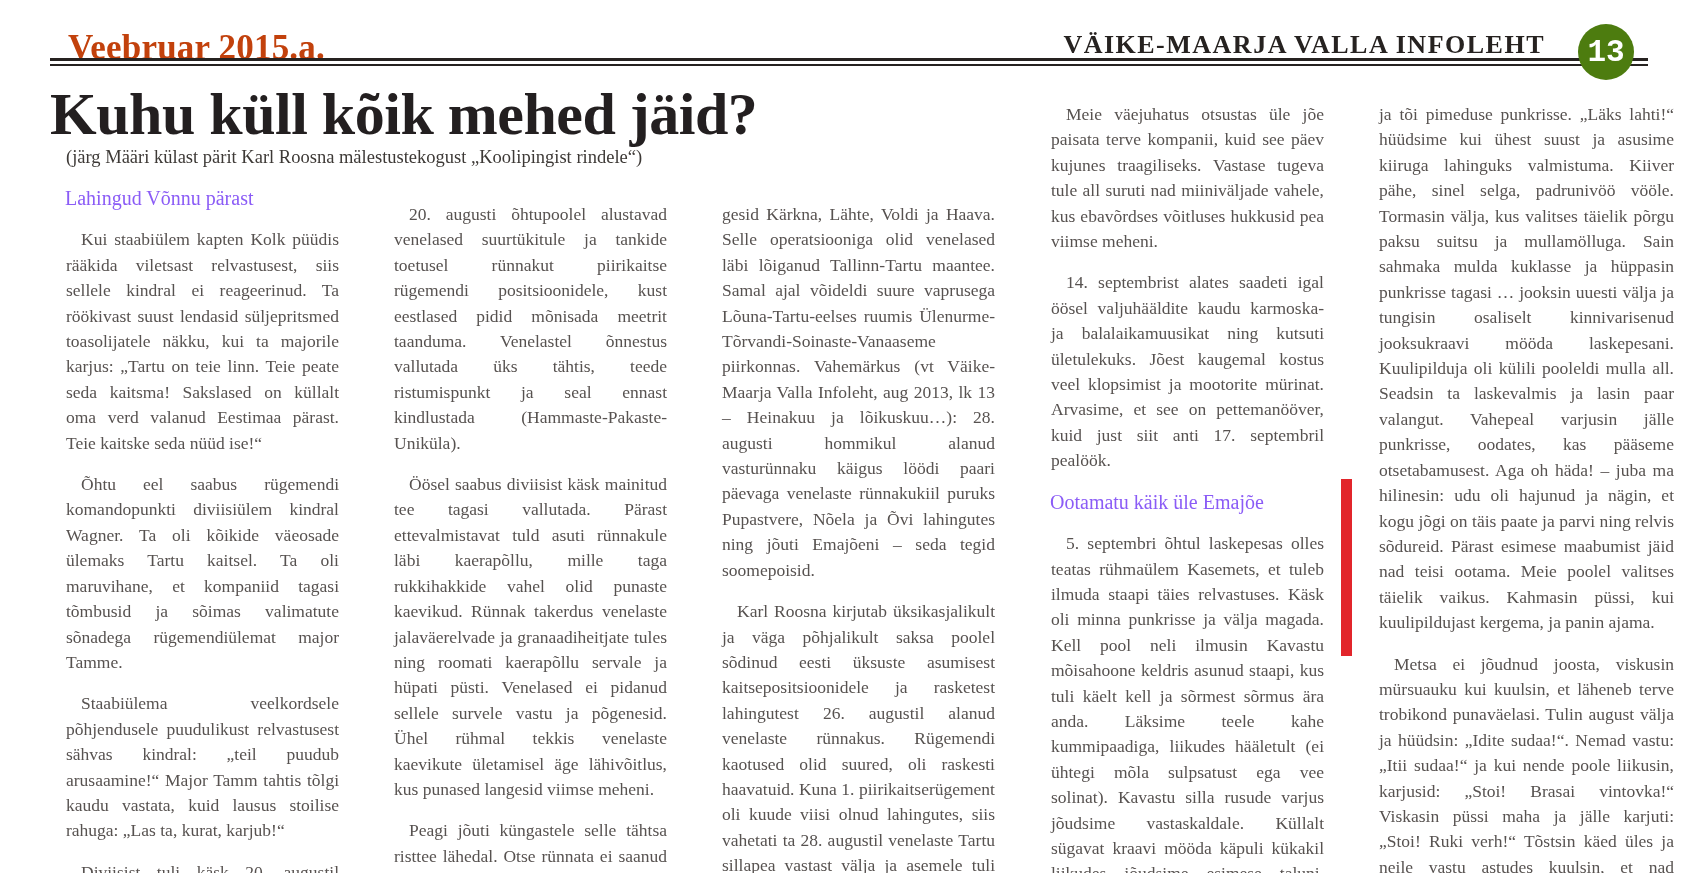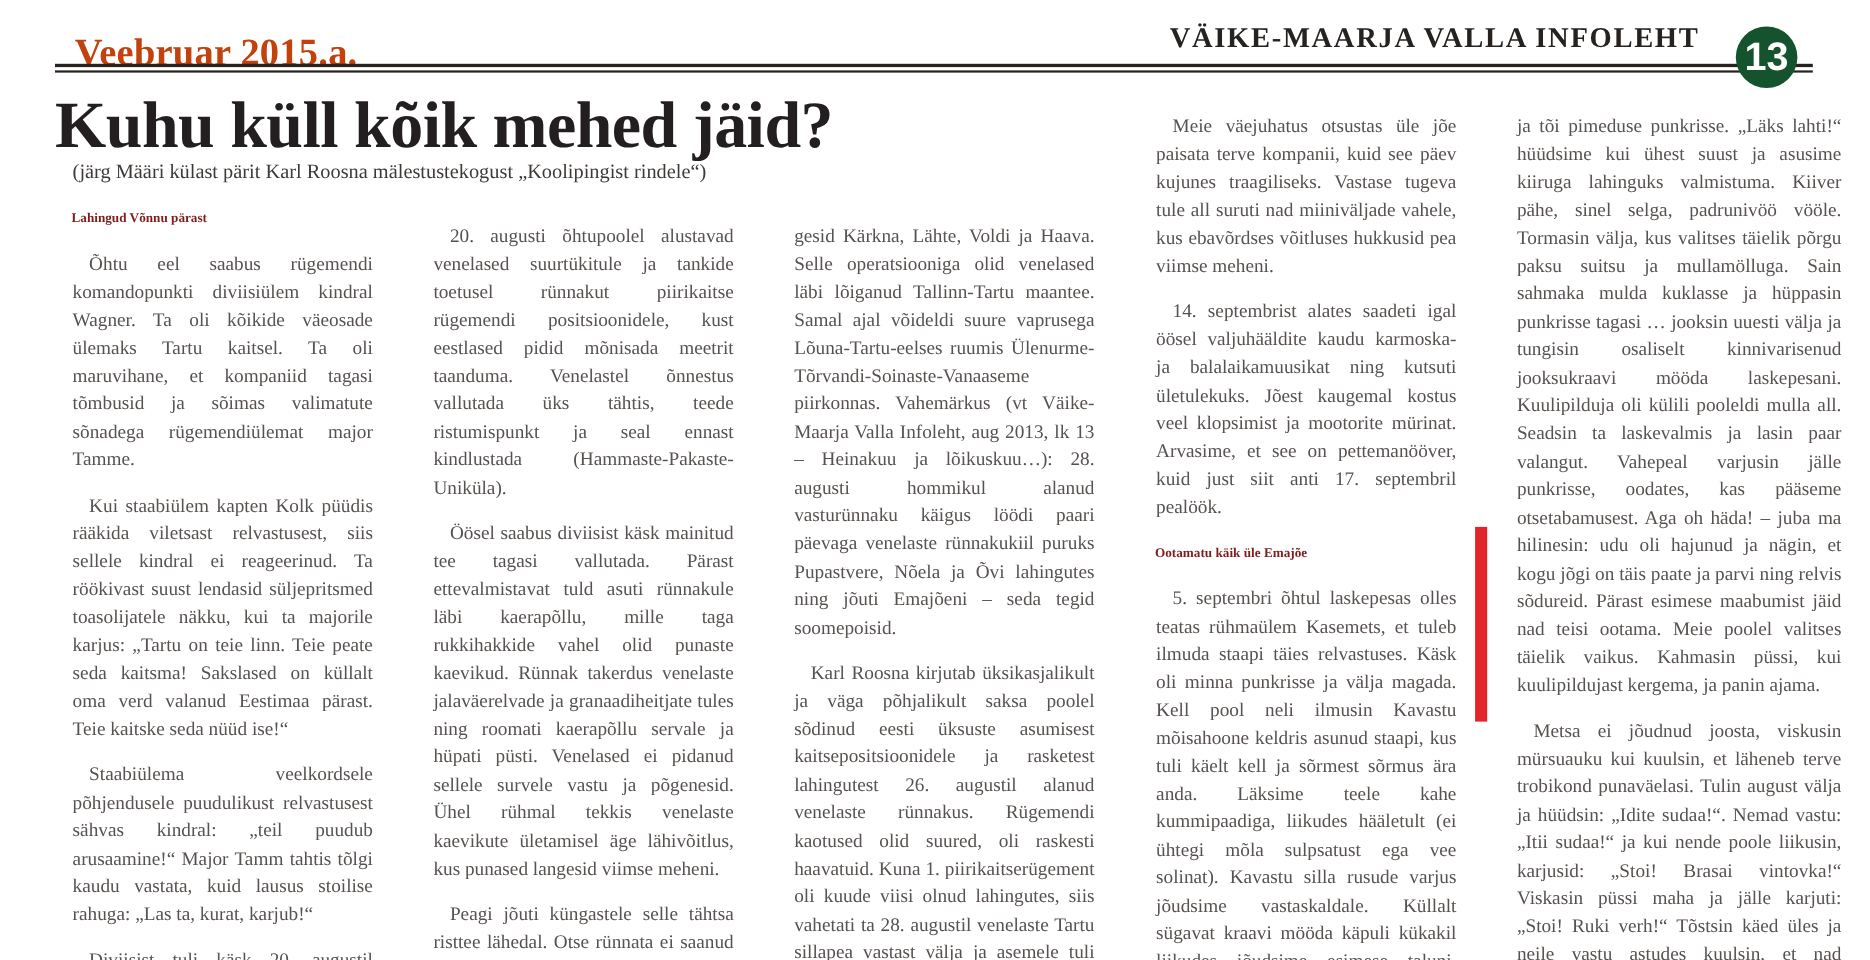--- a/index.html
+++ b/index.html
@@ -10,37 +10,37 @@
     overflow:hidden;
     font-family:"Liberation Serif","DejaVu Serif",serif;
   }
   
   .hdr-left{
     position:absolute;left:68px;top:28px;
     font-size:35px;font-weight:bold;color:#c2410c;
     letter-spacing:.2px;
   }
   .hdr-right{
-    position:absolute;right:155px;top:20px;
+    position:absolute;right:155px;top:30px;
     font-size:26px;font-weight:bold;color:#262220;
     letter-spacing:1.5px;
   }
   .rule{
     position:absolute;left:50px;width:1598px;top:58px;
     height:3px;
     border-top:3px solid #262220;
     border-bottom:2px solid #262220;
   }
   .pagenum{
     position:absolute;left:1578px;top:24px;
     width:56px;height:56px;border-radius:50%;
-    background:#14532d;
-    color:#ffffff;font-size:36px;font-weight:bold;
+    background:#4d7c0f;
+    color:#ffffff;font-size:31px;font-weight:bold;
     display:flex;align-items:center;justify-content:center;
-    font-family:Liberation Sans, sans-serif;
+    font-family:Liberation Mono, monospace;
   }
   
   .title{
     position:absolute;left:50px;top:80px;width:960px;
     font-size:60px;font-weight:bold;color:#231f20;
     letter-spacing:-.5px;
   }
   .subtitle{
     position:absolute;left:50px;top:147px;width:980px;
     font-size:18.5px;color:#3d3936;margin-left:16px;
@@ -52,22 +52,22 @@
     text-align:justify;
   }
   .col:nth-child(1){left:50px;  top:186px;}
   .col:nth-child(2){left:378px; top:186px;}
   .col:nth-child(3){left:706px; top:186px;}
   .col:nth-child(4){left:1035px;top:86px;}
   .col:nth-child(5){left:1363px;top:86px;width:327px;}
   .col p{margin:16px;text-indent:15px;}
   .col p.noindent{text-indent:0;}
   .col h3{
-    margin:0;font-size:12px;line-height:25.4px;
-    font-weight:bold;color:#7f1d1d;text-indent:15px;
+    margin:0;font-size:20px;line-height:25.4px;
+    font-weight:normal;color:#8b5cf6;text-indent:15px;
     text-align:left;
   }
   
   .redmark{
     position:absolute;left:1341px;top:479px;
     width:11px;height:177px;
     
   }
 </style>
 </head>
@@ -79,22 +79,22 @@
   <div class="hdr-right">VÄIKE-MAARJA VALLA INFOLEHT</div>
   <div class="rule"></div>
   <div class="pagenum">13</div>
 
   <div class="title">Kuhu küll kõik mehed jäid?</div>
   <div class="subtitle">(järg Määri külast pärit Karl Roosna mälestustekogust „Koolipingist rindele“)</div>
 
   <div id="columns">
       <div class="col">
         <h3>Lahingud Võnnu pärast</h3>
+        <p>Kui staabiülem kapten Kolk püüdis rääkida viletsast relvastusest, siis sellele kindral ei reageerinud. Ta röökivast suust lendasid süljepritsmed toasolijatele näkku, kui ta majorile karjus: „Tartu on teie linn. Teie peate seda kaitsma! Sakslased on küllalt oma verd valanud Eestimaa pärast. Teie kaitske seda nüüd ise!“</p>
         <p>Õhtu eel saabus rügemendi komandopunkti diviisiülem kindral Wagner. Ta oli kõikide väeosade ülemaks Tartu kaitsel. Ta oli maruvihane, et kompaniid tagasi tõmbusid ja sõimas valimatute sõnadega rügemendiülemat major Tamme.</p>
-        <p>Kui staabiülem kapten Kolk püüdis rääkida viletsast relvastusest, siis sellele kindral ei reageerinud. Ta röökivast suust lendasid süljepritsmed toasolijatele näkku, kui ta majorile karjus: „Tartu on teie linn. Teie peate seda kaitsma! Sakslased on küllalt oma verd valanud Eestimaa pärast. Teie kaitske seda nüüd ise!“</p>
         <p>Staabiülema veelkordsele põhjendusele puudulikust relvastusest sähvas kindral: „teil puudub arusaamine!“ Major Tamm tahtis tõlgi kaudu vastata, kuid lausus stoilise rahuga: „Las ta, kurat, karjub!“</p>
         <p>Diviisist tuli käsk 20. augustil rügemendil vanad positsioonid koolimaja juures tagasi vallutada ja venelased kaugemale suruda. Pärast 10-minutilist nõrka raskerelvade tuld viis major Tamm temale alluvad üksused rün-</p>
       </div>
       <div class="col">
         <p>20. augusti õhtupoolel alustavad venelased suurtükitule ja tankide toetusel rünnakut piirikaitse rügemendi positsioonidele, kust eestlased pidid mõnisada meetrit taanduma. Venelastel õnnestus vallutada üks tähtis, teede ristumispunkt ja seal ennast kindlustada (Hammaste-Pakaste-Uniküla).</p>
         <p>Öösel saabus diviisist käsk mainitud tee tagasi vallutada. Pärast ettevalmistavat tuld asuti rünnakule läbi kaerapõllu, mille taga rukkihakkide vahel olid punaste kaevikud. Rünnak takerdus venelaste jalaväerelvade ja granaadiheitjate tules ning roomati kaerapõllu servale ja hüpati püsti. Venelased ei pidanud sellele survele vastu ja põgenesid. Ühel rühmal tekkis venelaste kaevikute ületamisel äge lähivõitlus, kus punased langesid viimse meheni.</p>
         <p>Peagi jõuti küngastele selle tähtsa risttee lähedal. Otse rünnata ei saanud venelaste ägeda tule tõttu (kulipildujad, granaadiheitjad, rünnakkahurid). Rünnakukahurid tõmmati küngaste varju ja viidi uues kohas tulistamiseks künkaharjale. Eelnevalt ründasid meie „pakid“ venelaste valduses tuulikut, kus nad olid varjul. Puust tuulik põles kui</p>
       </div>
       <div class="col">
         <p class="noindent">gesid Kärkna, Lähte, Voldi ja Haava. Selle operatsiooniga olid venelased läbi lõiganud Tallinn-Tartu maantee. Samal ajal võideldi suure vaprusega Lõuna-Tartu-eelses ruumis Ülenurme-Tõrvandi-Soinaste-Vanaaseme piirkonnas. Vahemärkus (vt Väike-Maarja Valla Infoleht, aug 2013, lk 13 – Heinakuu ja lõikuskuu…): 28. augusti hommikul alanud vasturünnaku käigus löödi paari päevaga venelaste rünnakukiil puruks Pupastvere, Nõela ja Õvi lahingutes ning jõuti Emajõeni – seda tegid soomepoisid.</p>

